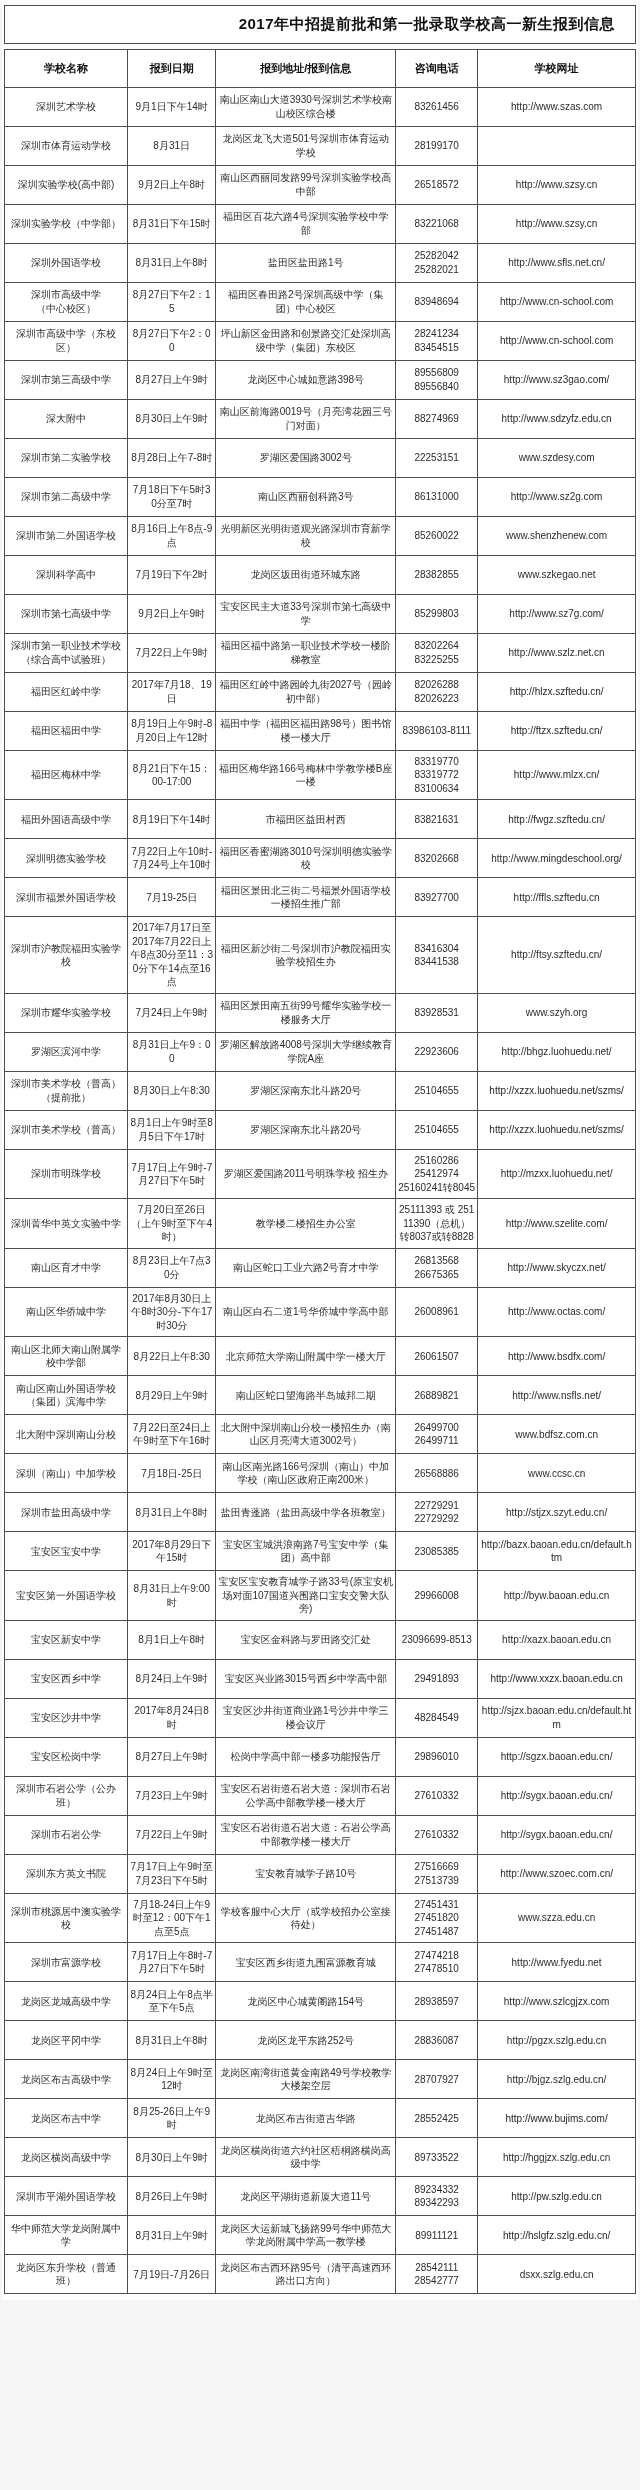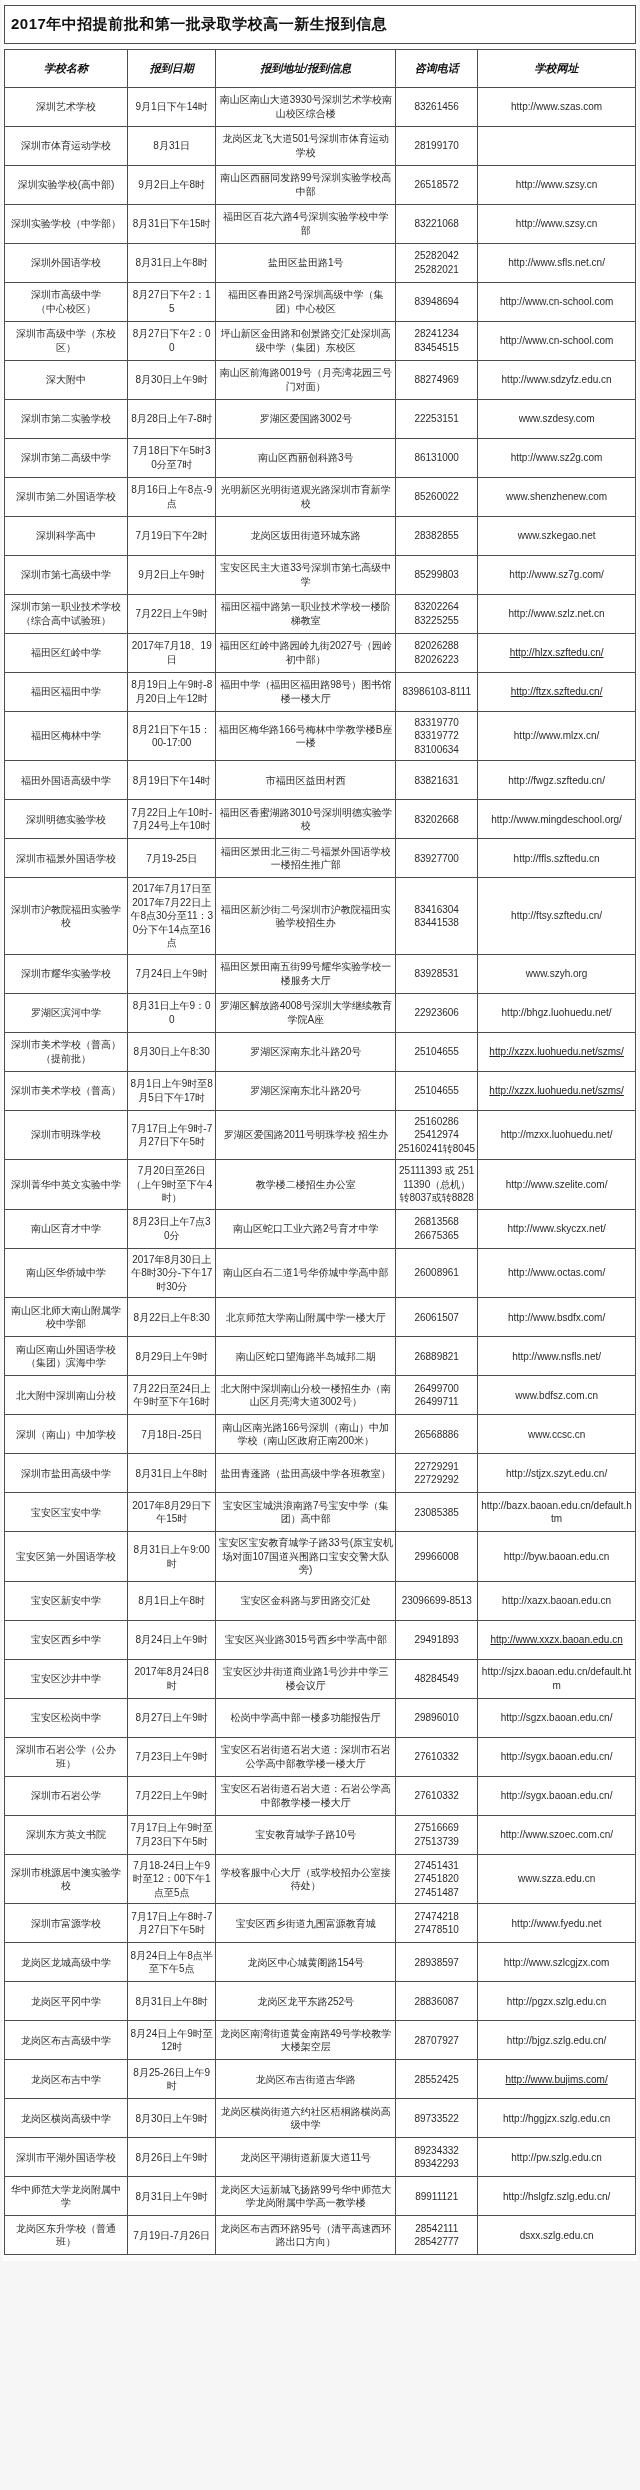--- a/index.html
+++ b/index.html
@@ -1,26 +1,26 @@
 <!DOCTYPE html>
 <html><head>
 <meta charset="utf-8">
 <style>
   html,body{margin:0;padding:0;background:#f6f6f6;}
   body{width:640px;font-family:"Liberation Sans","DejaVu Sans",sans-serif;color:#222;}
   .sheet{position:relative;width:636px;margin:0 auto;padding:3px 0 6px 0;background:#fdfdfd;}
-  .title{border:1px solid #4d4d4d;background:#fff;text-align:left;font-weight:bold;
-         font-size:15px;color:#111;padding:9px 6px;margin:2px 2px 5px 2px;letter-spacing:.5px;}
+  .title{border:1px solid #4d4d4d;background:#fff;text-align:right;font-weight:bold;
+         font-size:15px;color:#111;padding:9px 20px;margin:2px 2px 5px 2px;letter-spacing:.5px;}
   table{width:632px;margin:0 2px;border-collapse:collapse;background:#fff;table-layout:fixed;}
   col.c-name{width:19.5%}col.c-date{width:14%}col.c-addr{width:28.5%}col.c-tel{width:13%}col.c-url{width:25%}
   th,td{border:1px solid #4d4d4d;text-align:center;vertical-align:middle;
         padding:4px 2px;font-size:10px;line-height:1.35;white-space:pre-line;word-break:break-all;color:#2b2b2b;}
-  th{font-weight:bold;font-size:11px;color:#111;padding:11px 2px;font-style:italic;}
+  th{font-weight:bold;font-size:11px;color:#111;padding:11px 2px;}
   td{height:30px;}
-  td.lnk{text-decoration:underline;color:#1f1f1f;cursor:pointer;}
+  td.lnk{color:#1f1f1f;cursor:pointer;}
 </style>
 </head>
 <body>
 
 <div class="sheet">
   <div class="title">2017年中招提前批和第一批录取学校高一新生报到信息</div>
   <table>
     <colgroup>
       <col class="c-name">
         <col class="c-date">
@@ -84,20 +84,28 @@
         </tr>
         <tr>
           <td>深圳市高级中学（东校区）</td>
           <td>8月27日下午2：00</td>
           <td>坪山新区金田路和创景路交汇处深圳高级中学（集团）东校区</td>
           <td>28241234
 83454515</td>
           <td>http://www.cn-school.com</td>
         </tr>
         <tr>
+          <td>深圳市第三高级中学</td>
+          <td>8月27日上午9时</td>
+          <td>龙岗区中心城如意路398号</td>
+          <td>89556809
+89556840</td>
+          <td>http://www.sz3gao.com/</td>
+        </tr>
+        <tr>
           <td>深大附中</td>
           <td>8月30日上午9时</td>
           <td>南山区前海路0019号（月亮湾花园三号门对面）</td>
           <td>88274969</td>
           <td>http://www.sdzyfz.edu.cn</td>
         </tr>
         <tr>
           <td>深圳市第二实验学校</td>
           <td>8月28日上午7-8时</td>
           <td>罗湖区爱国路3002号</td>

